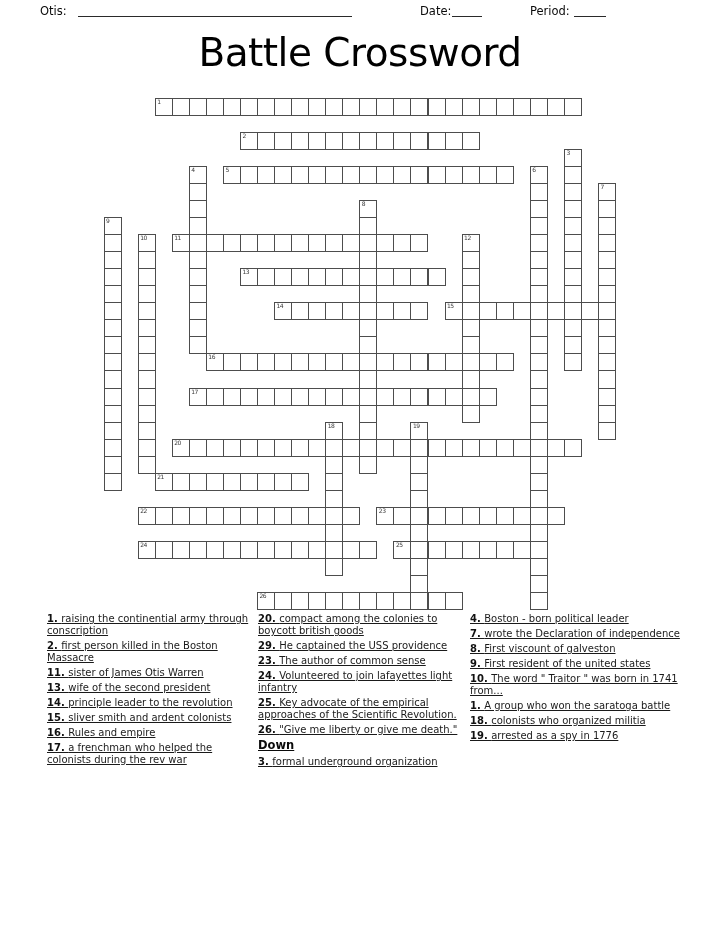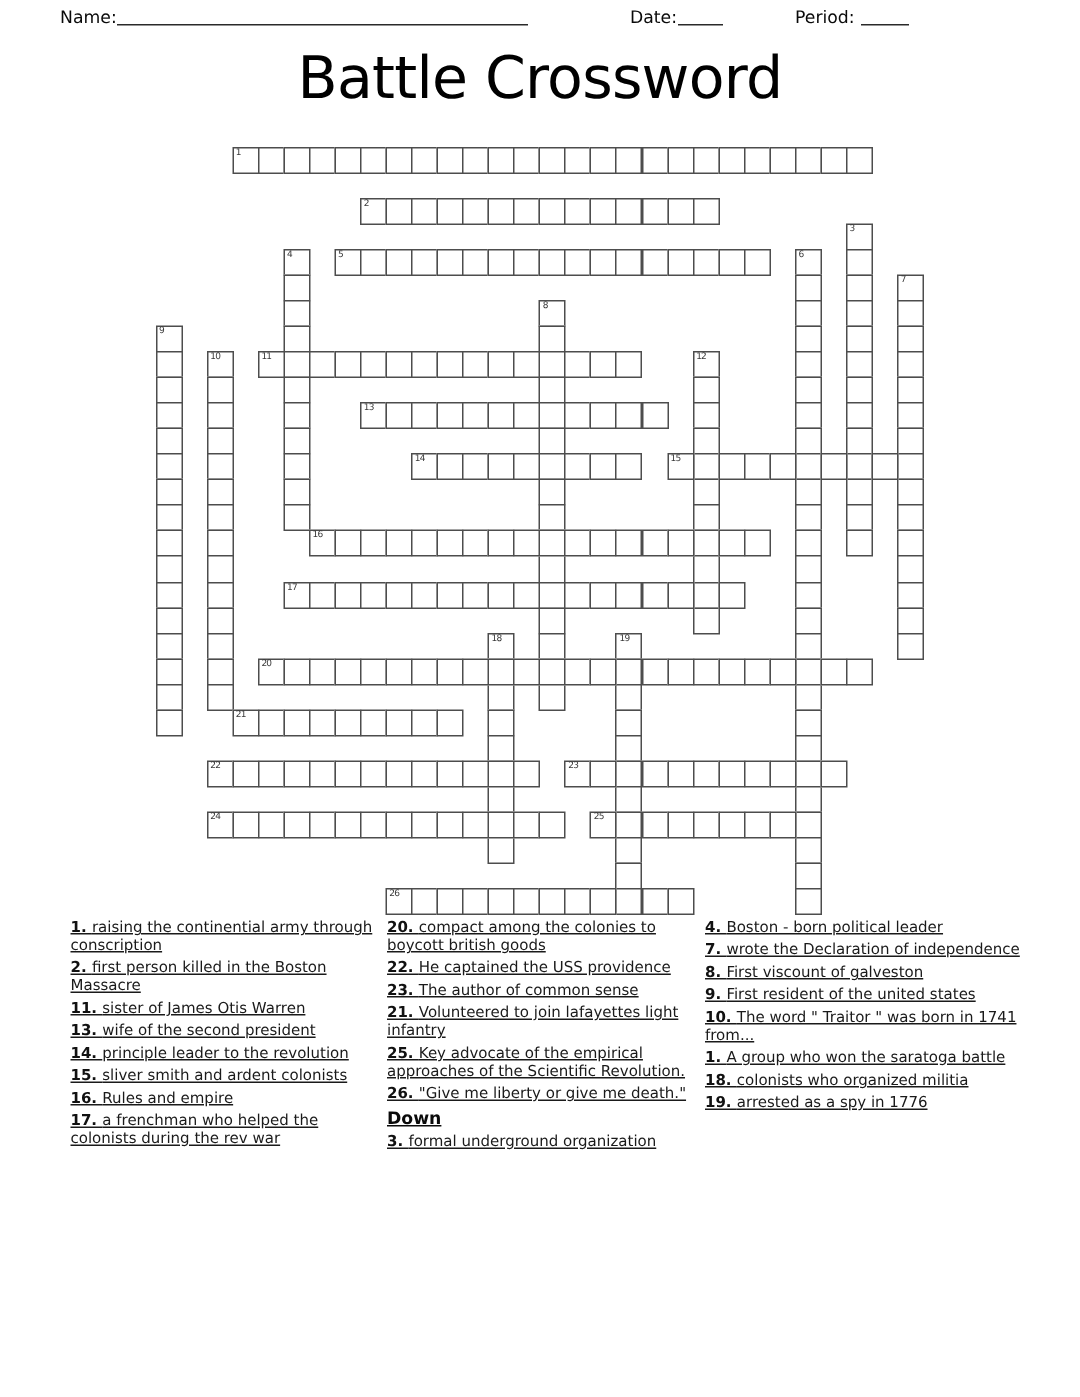--- a/index.html
+++ b/index.html
@@ -40,21 +40,21 @@
   }
   .clue b{font-weight:bold;color:#111;}
   .clue-heading{
     font-size:11.5px;font-weight:bold;text-decoration:underline;color:#0a0a0a;
     margin-bottom:4px;margin-top:1px;line-height:13px;
   }
 </style>
 </head>
 <body>
 
-<span class="hdr-label" id="name-label">Name:</span>
+<span class="hdr-label" id="name-label">Otis:</span>
 <span class="hdr-line" id="name-line"></span>
 <span class="hdr-label" id="date-label">Date:</span>
 <span class="hdr-line" id="date-line"></span>
 <span class="hdr-label" id="period-label">Period:</span>
 <span class="hdr-line" id="period-line"></span>
 
 <div id="page-title">Battle Crossword</div>
 
 <div id="crossword-grid">
     <div class="cell" style="left: 68.2px; top: 0px; width: 18.05px; height: 18.05px; border-color: rgb(77, 77, 77);">
@@ -465,23 +465,23 @@
     <div class="clue"><b>2. </b>first person killed in the Boston Massacre</div>
     <div class="clue"><b>11. </b>sister of James Otis Warren</div>
     <div class="clue"><b>13. </b>wife of the second president</div>
     <div class="clue"><b>14. </b>principle leader to the revolution</div>
     <div class="clue"><b>15. </b>sliver smith and ardent colonists</div>
     <div class="clue"><b>16. </b>Rules and empire</div>
     <div class="clue"><b>17. </b>a frenchman who helped the colonists during the rev war</div>
   </div>
 <div class="clues-col" id="clues-col-2">
     <div class="clue"><b>20. </b>compact among the colonies to boycott british goods</div>
-    <div class="clue"><b>22. </b>He captained the USS providence</div>
+    <div class="clue"><b>29. </b>He captained the USS providence</div>
     <div class="clue"><b>23. </b>The author of common sense</div>
-    <div class="clue"><b>21. </b>Volunteered to join lafayettes light infantry</div>
+    <div class="clue"><b>24. </b>Volunteered to join lafayettes light infantry</div>
     <div class="clue"><b>25. </b>Key advocate of the empirical approaches of the Scientific Revolution.</div>
     <div class="clue"><b>26. </b>"Give me liberty or give me death."</div>
     <div class="clue-heading">Down</div>
     <div class="clue"><b>3. </b>formal underground organization</div>
   </div>
 <div class="clues-col" id="clues-col-3">
     <div class="clue"><b>4. </b>Boston - born political leader</div>
     <div class="clue"><b>7. </b>wrote the Declaration of independence</div>
     <div class="clue"><b>8. </b>First viscount of galveston</div>
     <div class="clue"><b>9. </b>First resident of the united states</div>

